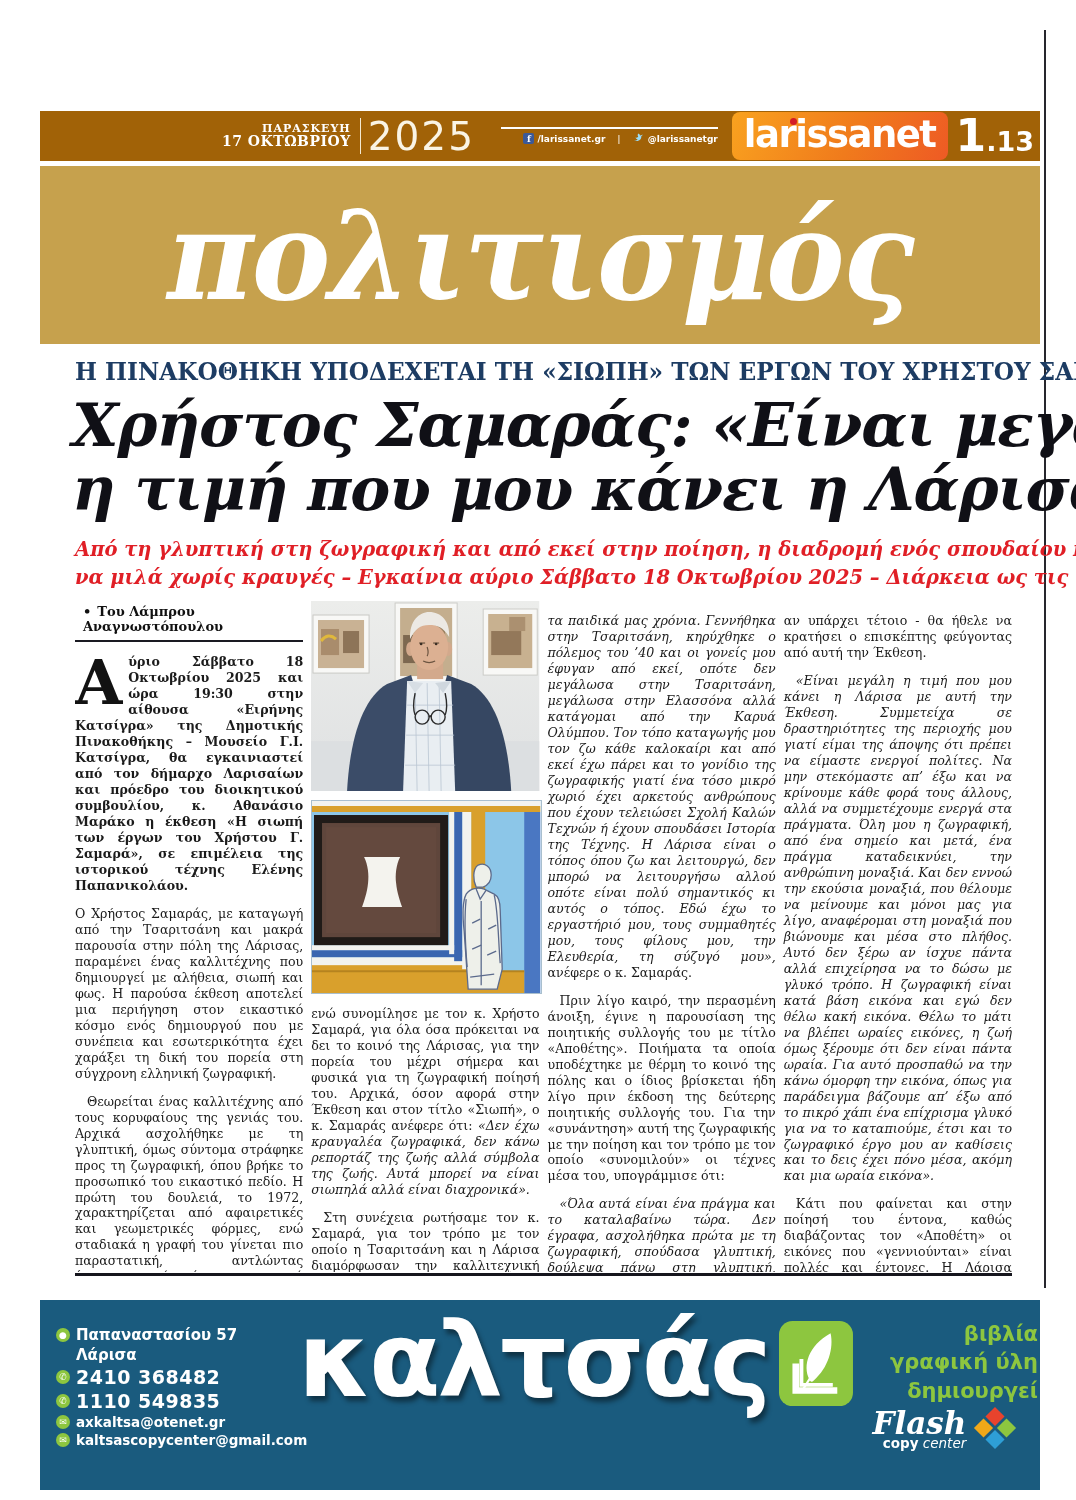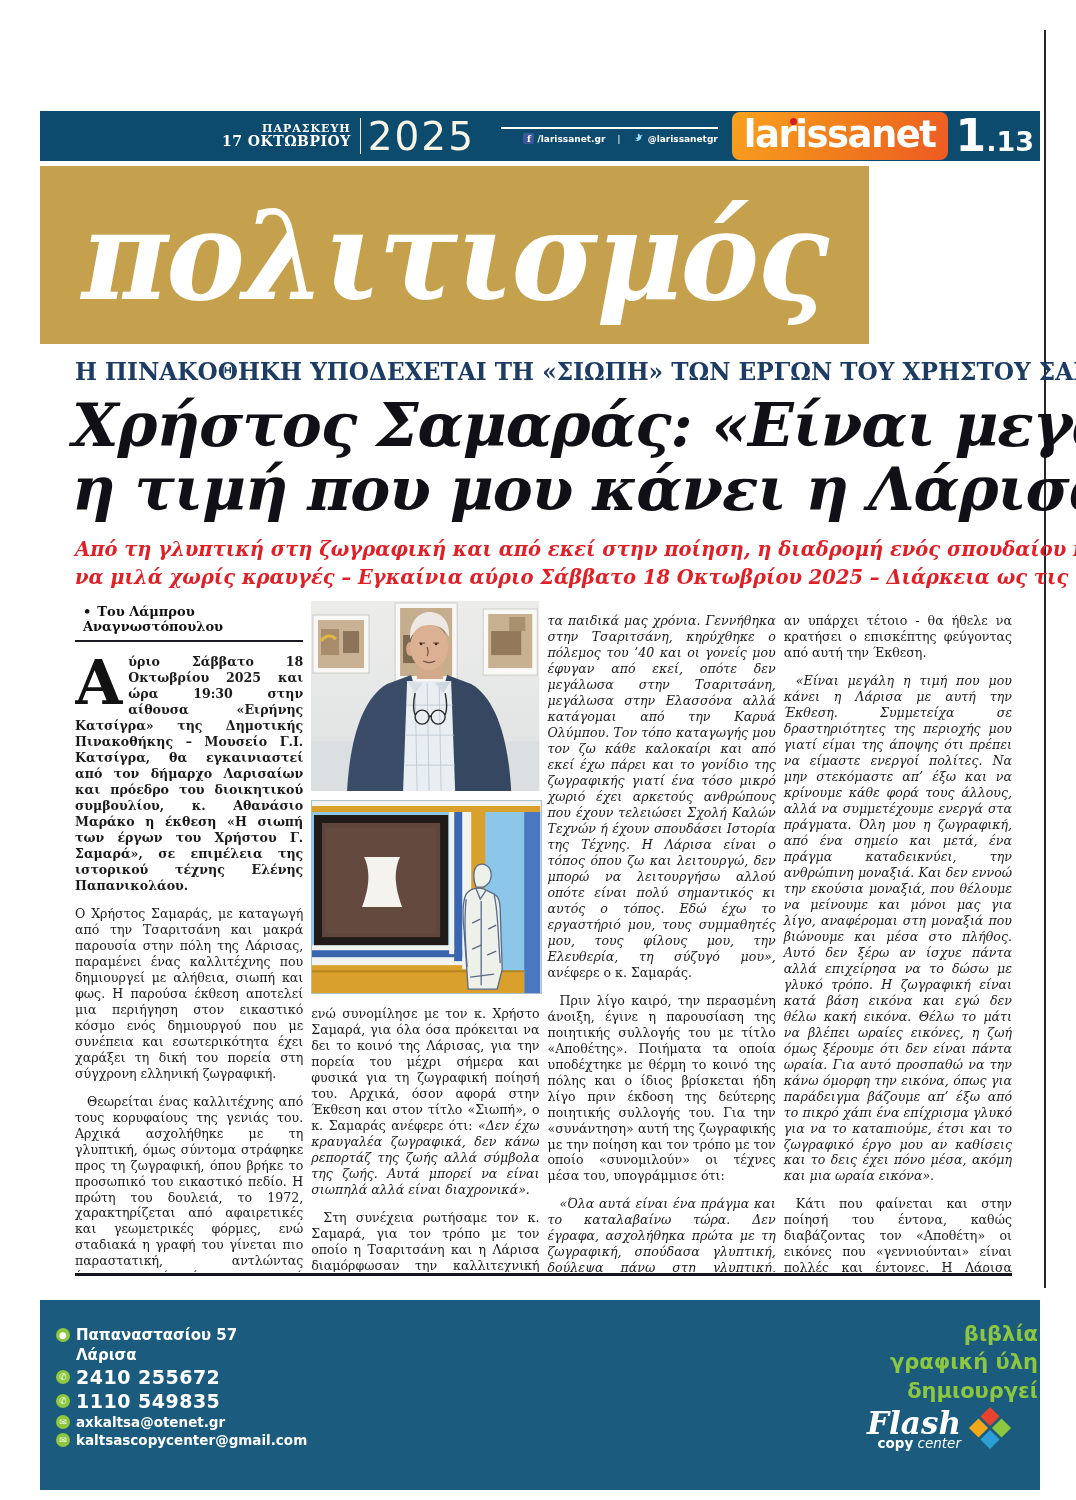--- a/index.html
+++ b/index.html
@@ -2,21 +2,21 @@
 <html><head>
 <meta charset="utf-8">
 <style>
   html,body{margin:0;padding:0;background:#ffffff;}
   .page{position:relative;width:1076px;height:1500px;background:#fff;overflow:hidden;
         font-family:"DejaVu Serif",serif;}
   .right-border{position:absolute;left:1044px;top:30px;width:2px;height:1258px;background:#26262d;}
 
   
   .gold-bar{position:absolute;left:40px;top:111px;width:1000px;height:50px;
-            background:#0c4a6e;display:flex;align-items:center;}
+            background:#a16207;display:flex;align-items:center;}
   .date-block{display:flex;align-items:center;margin-left:182px;color:#fff;}
   .date-lines{text-align:right;line-height:1.05;font-family:"DejaVu Serif",serif;}
   .weekday{font-size:11px;letter-spacing:1px;font-weight:bold;}
   .daymonth{font-size:14px;font-weight:bold;letter-spacing:.5px;}
   .v-div{width:1px;height:36px;background:#f3e9d2;margin:0 7px 0 9px;}
   .year{font-family:"DejaVu Sans",sans-serif;font-size:39px;font-weight:400;color:#faf4e4;letter-spacing:2px;}
   .mid{flex:1;display:flex;flex-direction:column;justify-content:center;margin:0 14px 0 26px;}
   .hline{height:2px;background:#fff;width:100%;}
   .social{display:flex;gap:12px;justify-content:flex-end;align-items:center;margin-top:3px;
           font-family:"DejaVu Sans",sans-serif;font-size:9px;color:#fff;font-weight:bold;}
@@ -27,21 +27,21 @@
   .ln-logo{position:relative;background:linear-gradient(115deg,#f9a21f 0%,#f07b1c 55%,#ee5a24 100%);
            border-radius:8px;padding:1px 12px 4px 12px;margin-right:8px;}
   .ln-logo .ln-text{font-family:"DejaVu Sans",sans-serif;font-weight:bold;font-size:37px;color:#fff;letter-spacing:-1.5px;}
   .ln-dot{position:absolute;left:27%;top:6px;width:7px;height:7px;border-radius:50%;background:#d41c24;}
   .page-num{display:flex;align-items:baseline;color:#fff;font-family:"DejaVu Sans",sans-serif;
             font-weight:bold;margin-right:6px;}
   .pn-main{font-size:44px;line-height:1;}
   .pn-sub{font-size:27px;line-height:1;}
 
   
-  .masthead{position:absolute;left:40px;top:166px;width:829px;height:178px;background:#c6a14d;
+  .masthead{position:absolute;left:40px;top:166px;width:1000px;height:178px;background:#c6a14d;
             display:flex;align-items:center;justify-content:center;}
   .masthead .mh-text{font-family:"DejaVu Serif",serif;font-style:italic;font-weight:bold;
             font-size:118px;color:#fff;letter-spacing:-2px;transform:scaleY(1.04);}
 
   
   .kicker{position:absolute;left:75px;top:357px;width:960px;white-space:nowrap;
           font-family:"DejaVu Serif",serif;font-weight:bold;font-size:25px;color:#1d3c63;
           transform:scaleX(.93);transform-origin:left;}
   .headline{position:absolute;left:72px;top:394px;width:980px;margin:0;
             font-family:"DejaVu Serif",serif;font-style:italic;font-weight:bold;
@@ -301,36 +301,48 @@
         <div class="c-line addr">
           <span class="ico">●</span>
           <span class="txt">Παπαναστασίου 57</span>
         </div>
         <div class="c-line addr">
           <span class="ico blank"></span>
           <span class="txt">Λάρισα</span>
         </div>
         <div class="c-line phone">
           <span class="ico">✆</span>
-          <span class="txt">2410 255672</span>
+          <span class="txt">2410 368482</span>
         </div>
         <div class="c-line phone">
           <span class="ico">✆</span>
           <span class="txt">1110 549835</span>
         </div>
         <div class="c-line mail">
           <span class="ico">✉</span>
           <span class="txt">axkaltsa@otenet.gr</span>
         </div>
         <div class="c-line mail">
           <span class="ico">✉</span>
           <span class="txt">kaltsascopycenter@gmail.com</span>
         </div>
       </div>
     <div class="ad-center">
+      <div class="brand-row">
+        <span class="ad-brand">καλτσάς</span>
+        <span class="book-logo">
+          <svg viewBox="0 0 66 76" xmlns="http://www.w3.org/2000/svg">
+            <rect width="66" height="76" rx="12" fill="#8dc63f"></rect>
+            <path d="M15,38 L15,62 L52,62" stroke="#fff" stroke-width="6" fill="none"></path>
+            <path d="M20,34 L20,57 L48,57" stroke="#fff" stroke-width="3.5" fill="none"></path>
+            <path d="M27,52 C21,40 26,22 46,11 C49,24 44,42 31,53 C29,55 28,54 27,52 Z" fill="#fff"></path>
+            <path d="M22,60 C30,48 38,34 44,20" stroke="#fff" stroke-width="2" fill="none"></path>
+          </svg>
+        </span>
+      </div>
     </div>
     <div class="ad-right">
       <div class="ad-products">
         <div>βιβλία</div>
         <div>γραφική ύλη</div>
         <div>δημιουργεί</div>
       </div>
       <div class="flash">
         <div class="flash-words">
           <div class="flash-name">Flash</div>

